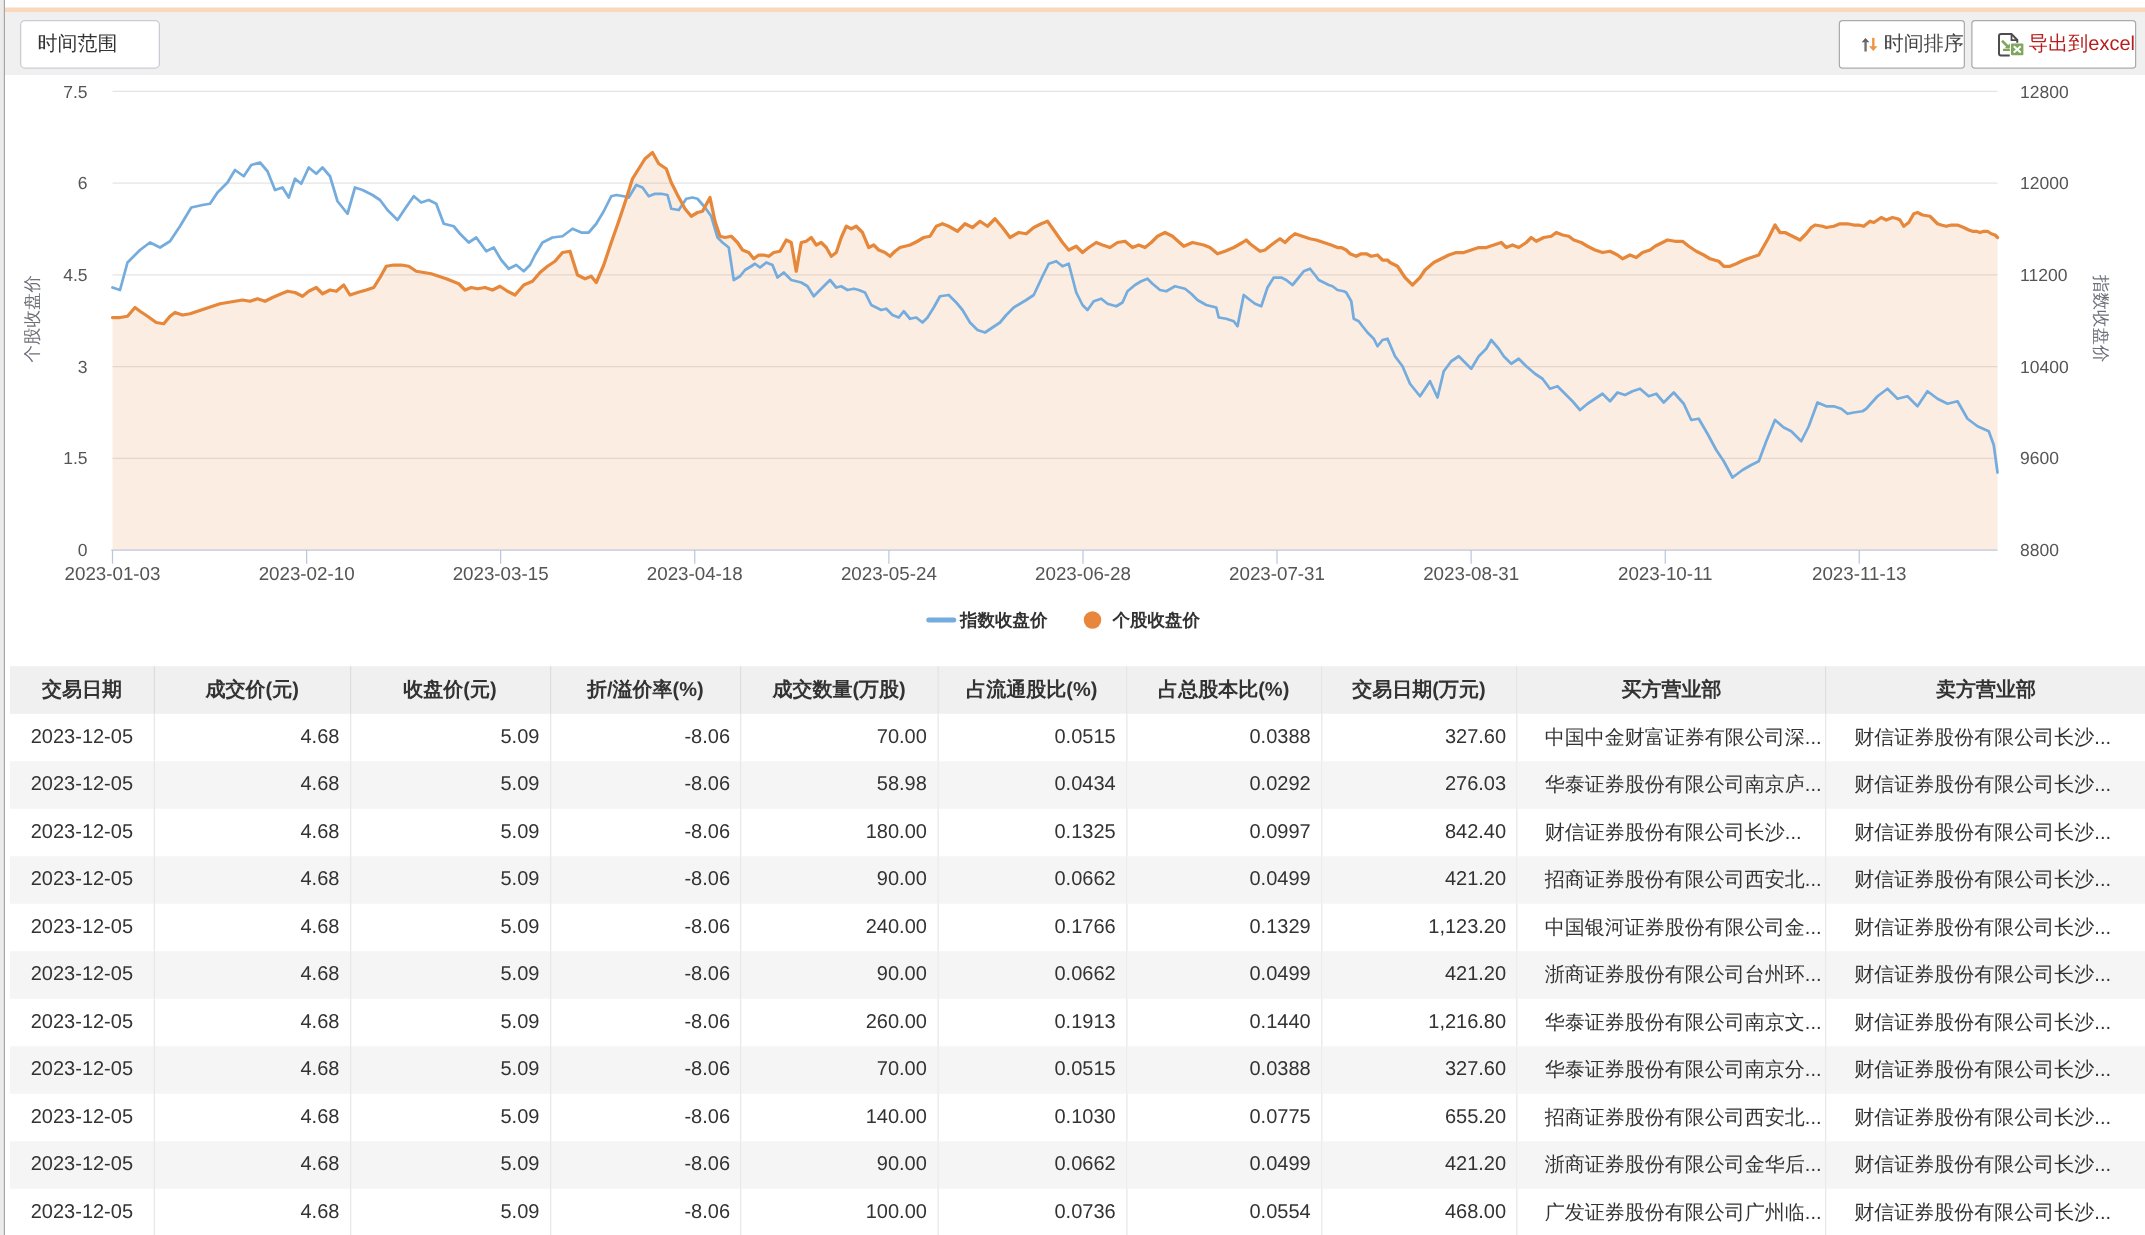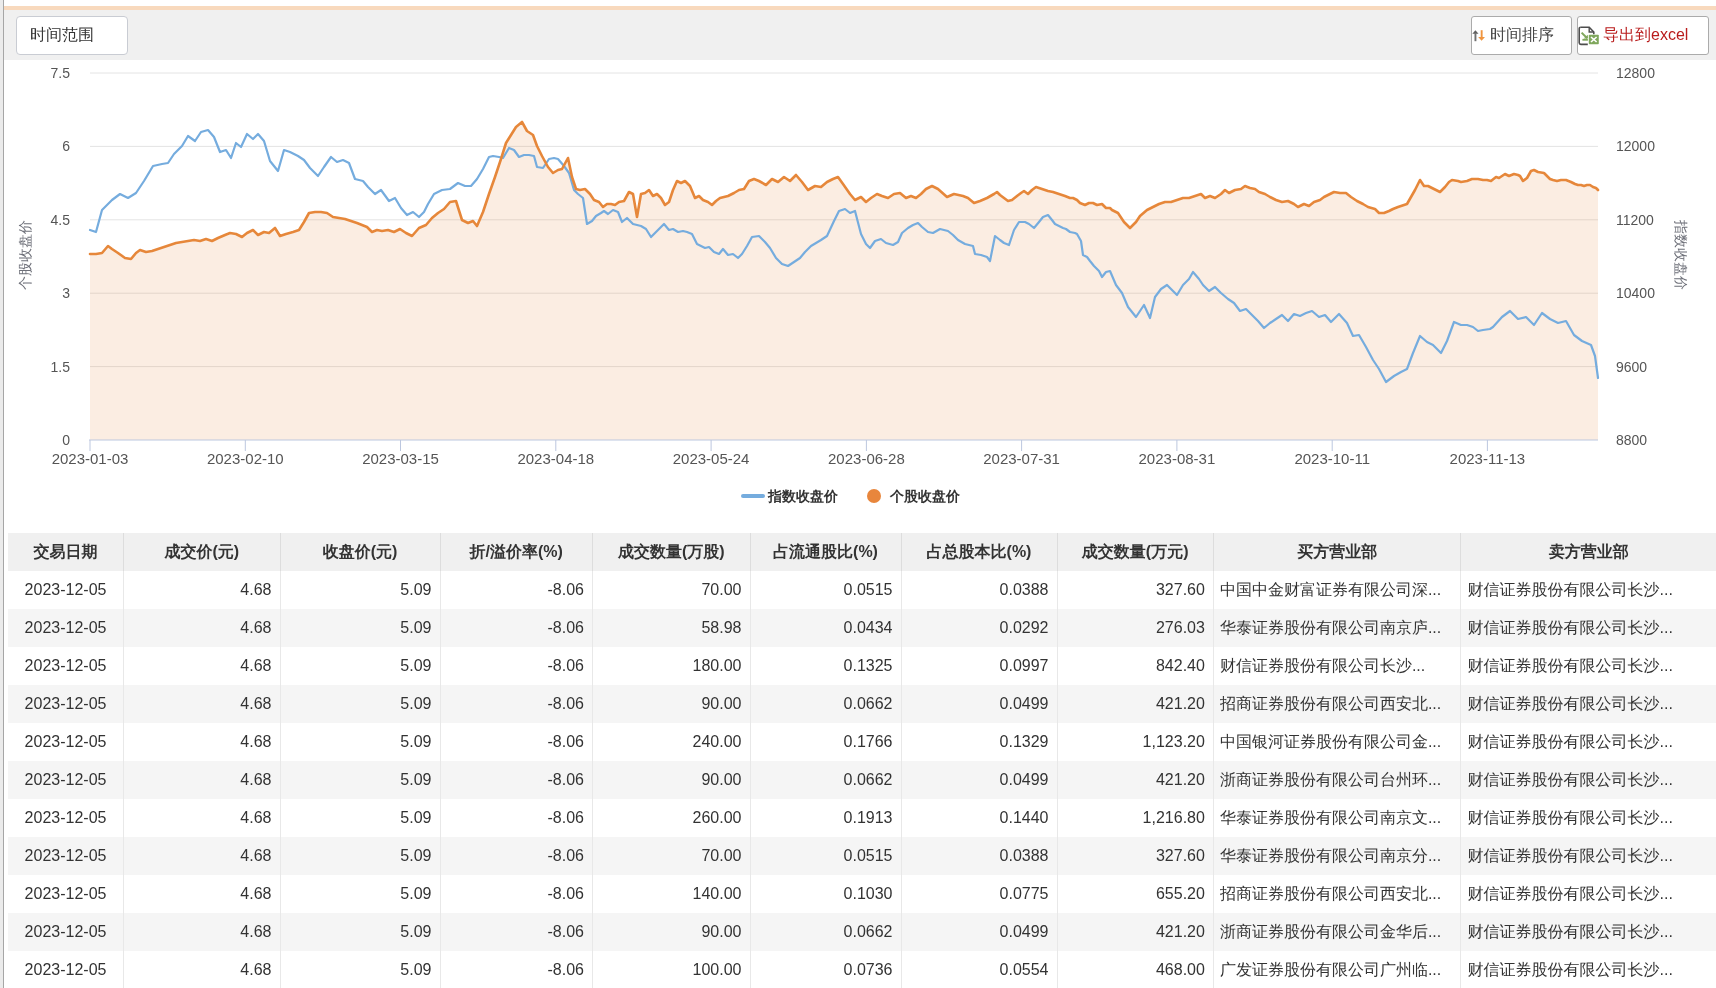--- a/index.html
+++ b/index.html
@@ -4,37 +4,37 @@
 <style>
 * { margin:0; padding:0; box-sizing:border-box; }
 body { width:1716px; height:988px; position:relative; overflow:hidden; background:#fff;
   font-family:"Liberation Sans",sans-serif; }
 .gutter { position:absolute; left:0; top:0; width:3px; height:988px; background:#ebebeb; }
 .gline { position:absolute; left:3px; top:0; width:1px; height:988px; background:#a6a6a6; }
 .band { position:absolute; left:4px; right:0; top:6px; height:4px; background:#f8d9bd; }
 .toolbar { position:absolute; left:4px; right:0; top:10px; height:50px; background:#f0f0f0; }
 .btn { position:absolute; top:6px; height:39px; background:#fff; border:1px solid #ccc;
   border-radius:3px; font-size:16px; color:#333; display:flex; align-items:center;
-  justify-content:flex-start; }
+  justify-content:flex-end; }
 #btn1 { left:12px; width:112px; justify-content:flex-start; padding-left:13px;
   border-color:#c9ccd3; border-radius:4px;font-family:Liberation Serif, serif; }
 #btn2 { left:1467px; width:101px; color:#444; border-color:#ababab; }
 #btn3 { left:1573px; width:132px; color:#b91c1c; border-color:#ababab; }
 .btn svg { margin-right:4px; }
 table { position:absolute; top:533px; left:8px; width:1708px; border-collapse:collapse;
   table-layout:fixed; font-size:16px; color:#333; }
 th { background:#f0f0f0; font-weight:bold; height:38px; border-left:1px solid #ddd;
   overflow:hidden; white-space:nowrap; }
 th:first-child { border-left:none; }
 td { height:38px; border-left:1px solid #e8e8e8; overflow:hidden; white-space:nowrap; }
 td:first-child { border-left:none;margin-top:19px; }
 tr.even td { background:#f5f5f5; }
 td.c { text-align:center; }
 td.r { text-align:right; padding-right:8px; }
-td.l { text-align:left; padding-left:6px; }
+td.l { text-align:left; padding-left:22px; }
 </style>
 </head>
 <body>
 <div class="band"></div>
 <div class="toolbar">
   <div class="btn" id="btn1">时间范围</div>
   <div class="btn" id="btn2"><svg width="14" height="12" viewBox="0 0 14 12">
         <polygon points="0.3,3.8 3.4,0.3 6.5,3.8" fill="#5f5f5f"></polygon>
         <rect x="2.5" y="2.8" width="1.9" height="8.4" fill="#707070"></rect>
         <rect x="8.7" y="0.2" width="1.9" height="8" fill="#F0953F"></rect>
@@ -115,21 +115,21 @@
 </colgroup>
 <tbody>
       <tr>
         <th>交易日期</th>
         <th>成交价(元)</th>
         <th>收盘价(元)</th>
         <th>折/溢价率(%)</th>
         <th>成交数量(万股)</th>
         <th>占流通股比(%)</th>
         <th>占总股本比(%)</th>
-        <th>成交数量(万元)</th>
+        <th>交易日期(万元)</th>
         <th>买方营业部</th>
         <th>卖方营业部</th>
       </tr>
 <tr>
         <td class="c">2023-12-05</td>
         <td class="r">4.68</td>
         <td class="r">5.09</td>
         <td class="r">-8.06</td>
         <td class="r">70.00</td>
         <td class="r">0.0515</td>

